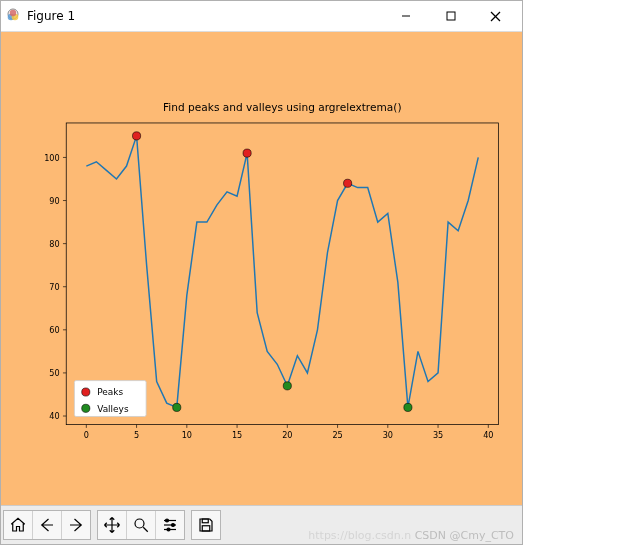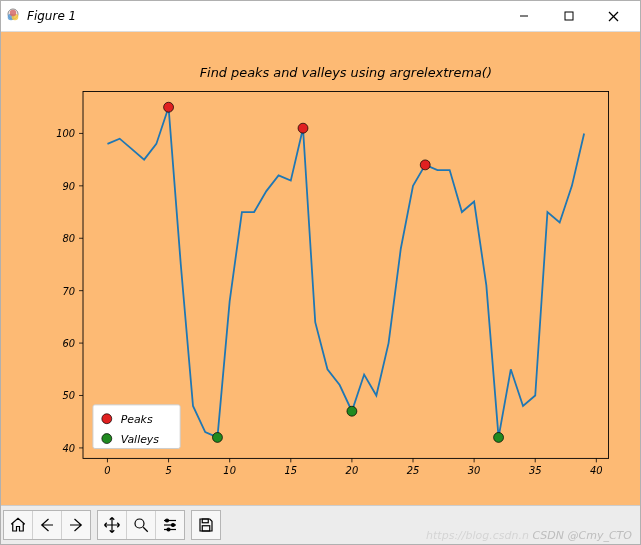--- a/index.html
+++ b/index.html
@@ -6,27 +6,26 @@
     margin: 0; padding: 0;
     font-family: "DejaVu Sans", Arial, sans-serif;
     font-size: 12px;
     background: #fff;
     color: #000;
     width: 641px; height: 545px;
     overflow: hidden;
     position: relative;
   }
   .window {
-    width: 641px; height: 545px;
+    width: 523px; height: 545px;
     border: 1px solid #b0b0b0;
     box-sizing: border-box;
     background: #f0f0f0;
     display: flex;
     flex-direction: column;
-    font-style: italic;
   }
   .titlebar {
     height: 30px;
     background: #fff;
     display: flex;
     align-items: center;
     padding: 0 4px;
     border-bottom: 1px solid #ddd;
   }
   .titlebar .app-icon {

